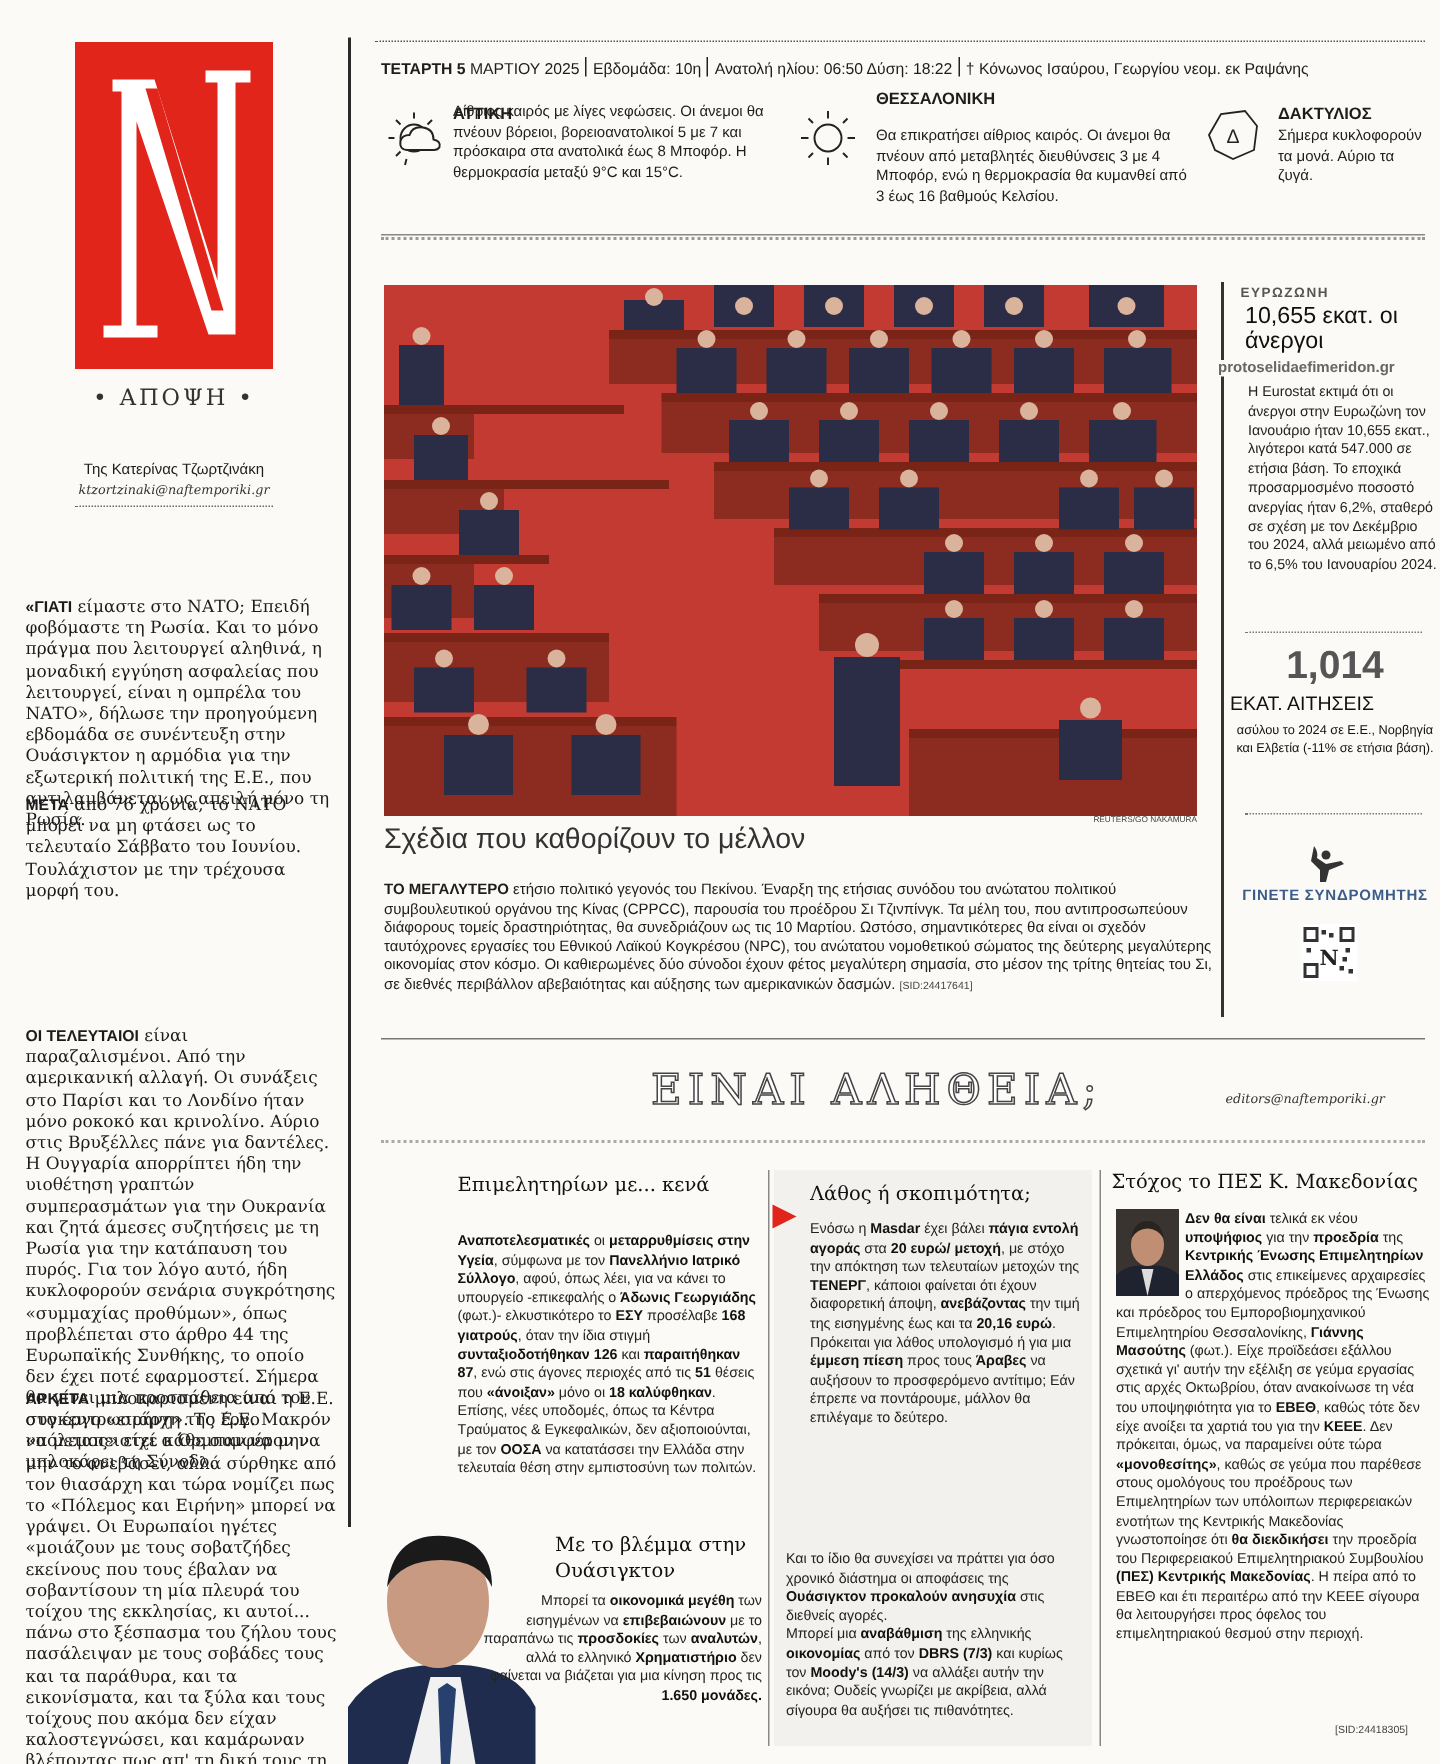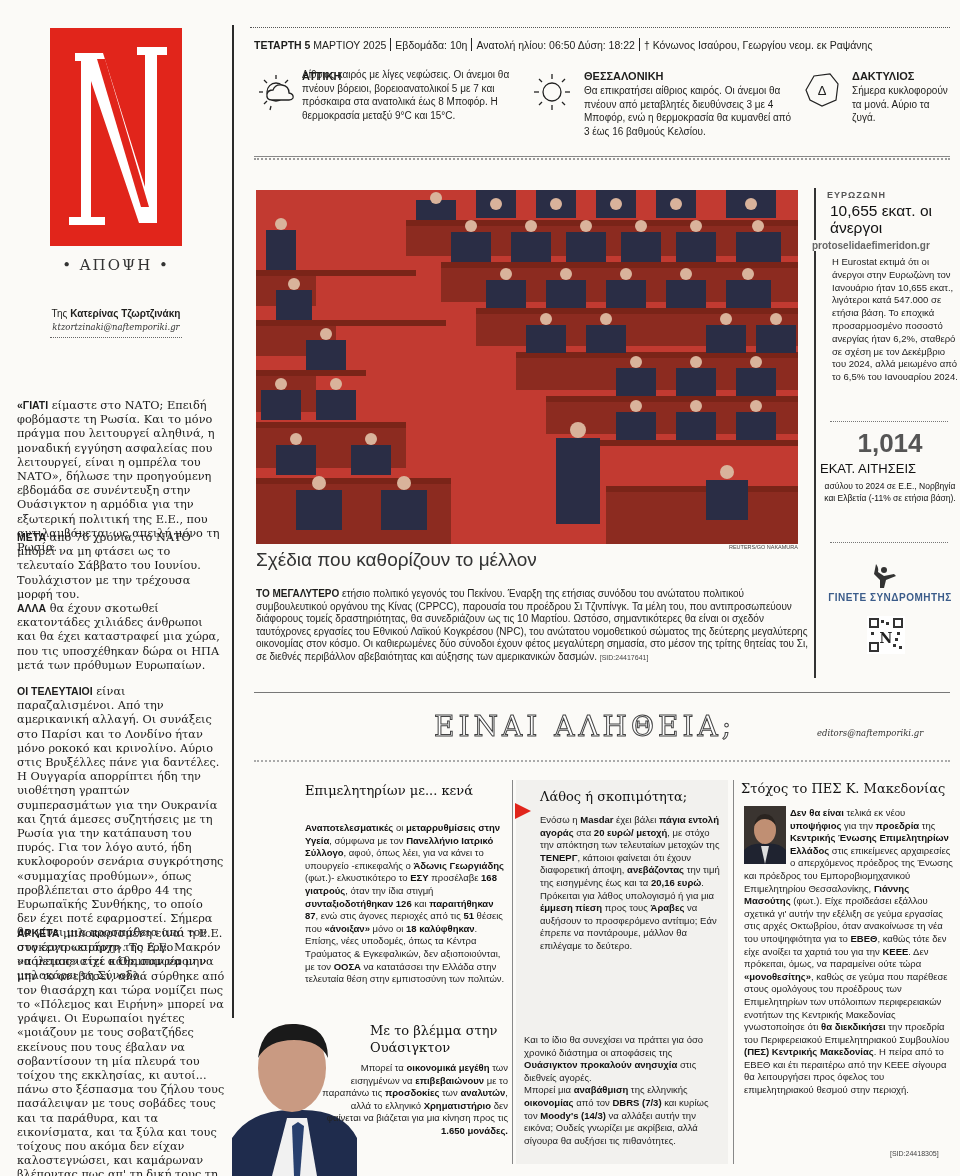--- a/index.html
+++ b/index.html
@@ -8,21 +8,21 @@
 
   .serif { font-family: "DejaVu Serif", "Liberation Serif", serif; }
 
   
   #left { position: absolute; left: 0; top: 0; width: 232px; height: 1176px; }
   #vline-left { position: absolute; left: 232px; top: 25px; width: 1.5px; height: 1150px; background: #2a2a2a; }
   #logo { position: absolute; left: 50px; top: 28px; width: 132px; height: 218px; background: #e1251b; display: flex; align-items: center; justify-content: center; }
   #logo svg { width: 110px; height: 200px; }
   #section-label { position: absolute; left: 50px; top: 256px; width: 132px; text-align: center; font-size: 15px; letter-spacing: 2px; color: #333; }
   #byline { position: absolute; left: 16px; top: 308px; width: 200px; text-align: center; font-size: 10px; }
-  #byline .b { font-weight: bold; }
+  #byline .b { font-weight: normal; }
   #email { position: absolute; left: 16px; top: 322px; width: 200px; text-align: center; font-size: 8.5px; font-style: italic; color: #333; }
   #dots-left { position: absolute; left: 50px; top: 337px; width: 132px; border-top: 1.5px dotted #666; }
   #col-title { position: absolute; left: 0; top: 344px; width: 232px; text-align: center; font-size: 23px; color: #111; }
   .lpara { position: absolute; left: 17px; width: 208px; font-size: 11.3px; line-height: 14.2px; color: #1b1b1b; }
   .lpara .lead { font-family: "Liberation Sans", sans-serif; font-weight: bold; font-size: 10.5px; }
   .sid { font-size: 7px; color: #444; }
 
   
   #dots-top { position: absolute; left: 250px; top: 27px; width: 700px; border-top: 1.5px dotted #555; }
   #dateline { position: absolute; left: 254px; top: 38px; font-size: 10.5px; white-space: nowrap; }
@@ -83,21 +83,20 @@
   <div id="section-label" class="serif">• ΑΠΟΨΗ •</div>
   <div id="byline">
     <span>Της</span>
     <span class="b">Κατερίνας Τζωρτζινάκη</span>
   </div>
   <div id="email" class="serif">ktzortzinaki@naftemporiki.gr</div>
   <div id="dots-left"></div>
 
   <p class="lpara serif" style="top:398px"><span class="lead">«ΓΙΑΤΙ</span><span> είμαστε στο ΝΑΤΟ; Επειδή φοβόμαστε τη Ρωσία. Και το μόνο πράγμα που λειτουργεί αληθινά, η μοναδική εγγύηση ασφαλείας που λειτουργεί, είναι η ομπρέλα του ΝΑΤΟ», δήλωσε την προηγούμενη εβδομάδα σε συνέντευξη στην Ουάσιγκτον η αρμόδια για την εξωτερική πολιτική της Ε.Ε., που αντιλαμβάνεται ως απειλή μόνο τη Ρωσία.</span></p>
   <p class="lpara serif" style="top:530px"><span class="lead">ΜΕΤΑ</span><span> από 76 χρόνια, το ΝΑΤΟ μπορεί να μη φτάσει ως το τελευταίο Σάββατο του Ιουνίου. Τουλάχιστον με την τρέχουσα μορφή του.</span></p>
-  <p class="lpara serif" style="top:601px"><span class="lead">ΑΛΛΑ</span><span> θα έχουν σκοτωθεί εκατοντάδες χιλιάδες άνθρωποι και θα έχει καταστραφεί μια χώρα, που τις υποσχέθηκαν δώρα οι ΗΠΑ μετά των πρόθυμων Ευρωπαίων.</span></p>
   <p class="lpara serif" style="top:684px"><span class="lead">ΟΙ ΤΕΛΕΥΤΑΙΟΙ</span><span> είναι παραζαλισμένοι. Από την αμερικανική αλλαγή. Οι συνάξεις στο Παρίσι και το Λονδίνο ήταν μόνο ροκοκό και κρινολίνο. Αύριο στις Βρυξέλλες πάνε για δαντέλες. Η Ουγγαρία απορρίπτει ήδη την υιοθέτηση γραπτών συμπερασμάτων για την Ουκρανία και ζητά άμεσες συζητήσεις με τη Ρωσία για την κατάπαυση του πυρός. Για τον λόγο αυτό, ήδη κυκλοφορούν σενάρια συγκρότησης «συμμαχίας προθύμων», όπως προβλέπεται στο άρθρο 44 της Ευρωπαϊκής Συνθήκης, το οποίο δεν έχει ποτέ εφαρμοστεί. Σήμερα θα γίνει μια προσπάθεια από τον συγκεντρωσιάρχη της Ε.Ε. Μακρόν να μεταπειστεί ο Όρμπαν να μην μπλοκάρει τη Σύνοδο.</span></p>
   <p class="lpara serif" style="top:926px"><span class="lead">ΑΡΚΕΤΑ</span><span> μπλοκαρισμένη είναι η Ε.Ε. στο έργο «ειρήνη». Το έργο «πόλεμος» είχε κάθε συμφέρον να μην το ανεβάσει, αλλά σύρθηκε από τον θιασάρχη και τώρα νομίζει πως το «Πόλεμος και Ειρήνη» μπορεί να γράψει. Οι Ευρωπαίοι ηγέτες «μοιάζουν με τους σοβατζήδες εκείνους που τους έβαλαν να σοβαντίσουν τη μία πλευρά του τοίχου της εκκλησίας, κι αυτοί... πάνω στο ξέσπασμα του ζήλου τους πασάλειψαν με τους σοβάδες τους και τα παράθυρα, και τα εικονίσματα, και τα ξύλα και τους τοίχους που ακόμα δεν είχαν καλοστεγνώσει, και καμάρωναν βλέποντας πως απ' τη δική τους τη σοβαντιστική άποψη όλα γίνονταν όμορφα κι ωραία».</span> </p>
 </div>
 <div id="vline-left"></div>
 
 <div id="dots-top"></div>
 <div id="dateline">
   <span class="day">ΤΕΤΑΡΤΗ 5</span>
   <span>ΜΑΡΤΙΟΥ 2025</span><span class="sep"></span><span>Εβδομάδα: 10η</span><span class="sep"></span><span>Ανατολή ηλίου: 06:50 Δύση: 18:22</span><span class="sep"></span><span>† Κόνωνος Ισαύρου, Γεωργίου νεομ. εκ Ραψάνης</span>
 </div>
@@ -126,21 +125,21 @@
       <line x1="22" y1="4" x2="22" y2="9"></line>
         <line x1="22" y1="35" x2="22" y2="40"></line>
       <line x1="4" y1="22" x2="9" y2="22"></line>
         <line x1="35" y1="22" x2="40" y2="22"></line>
       <line x1="9" y1="9" x2="12" y2="12"></line>
         <line x1="35" y1="9" x2="32" y2="12"></line>
       <line x1="9" y1="35" x2="12" y2="32"></line>
         <line x1="35" y1="35" x2="32" y2="32"></line>
     </g>
   </svg>
-  <div class="wx-title" style="left:584px;top:70px">ΘΕΣΣΑΛΟΝΙΚΗ</div>
+  <div class="wx-title" style="left:584px;top:60px">ΘΕΣΣΑΛΟΝΙΚΗ</div>
   <div class="wx-text" style="left:584px;top:84px;width:210px">Θα επικρατήσει αίθριος καιρός. Οι άνεμοι θα πνέουν από μεταβλητές διευθύνσεις 3 με 4 Μποφόρ, ενώ η θερμοκρασία θα κυμανθεί από 3 έως 16 βαθμούς Κελσίου.</div>
 </div>
 
 <div>
   <svg class="wx-icon" style="left:800px;top:68px" viewBox="0 0 44 44">
     <path d="M6 22 L14 8 L30 6 L38 16 L36 32 L22 38 L10 32 Z" stroke="#222" stroke-width="1.2" fill="none"></path>
     <text x="22" y="27" font-size="13" text-anchor="middle" fill="#222" font-family="Liberation Sans, sans-serif">Δ</text>
   </svg>
   <div class="wx-title" style="left:852px;top:70px">ΔΑΚΤΥΛΙΟΣ</div>
   <div class="wx-text" style="left:852px;top:84px;width:100px">Σήμερα κυκλοφορούν τα μονά. Αύριο τα ζυγά.</div>

